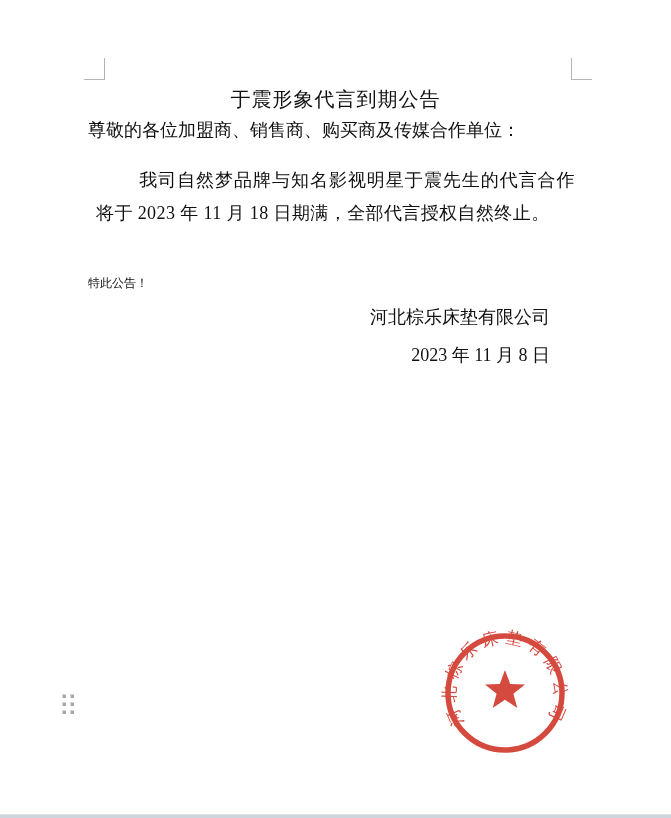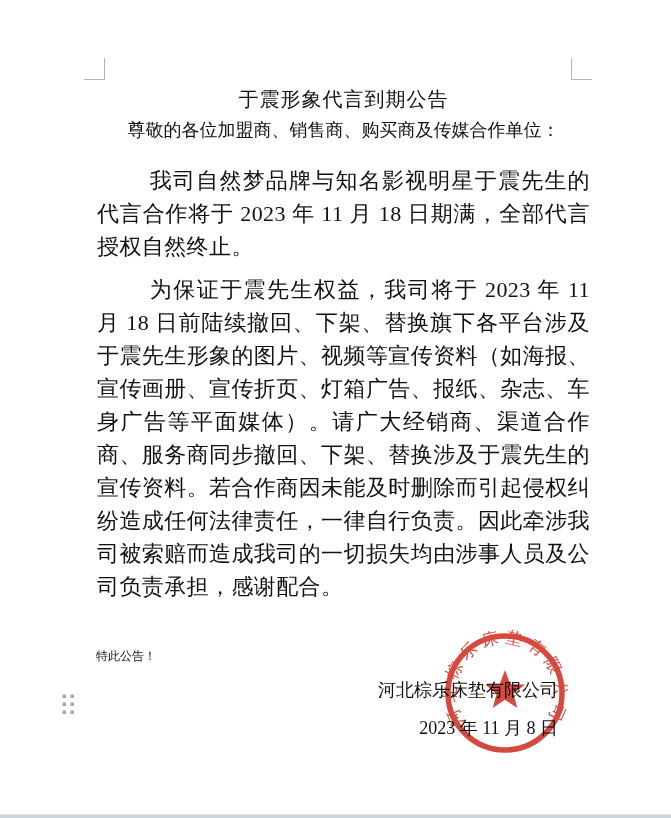--- a/index.html
+++ b/index.html
@@ -10,32 +10,32 @@
     overflow:hidden;
     font-family:"Liberation Serif","DejaVu Serif",serif;
     color:#111111;
   }
   
   .crop { position:absolute; width:20px; height:21px; }
   .crop.tl { left:84px; top:58px; border-right:1px solid #b4b4b4; border-bottom:1px solid #b4b4b4; }
   .crop.tr { left:571px; top:58px; border-left:1px solid #b4b4b4; border-bottom:1px solid #b4b4b4; }
 
   .content {
-    position:absolute; left:96px; top:84px; width:495px;
+    position:absolute; left:88px; top:84px; width:495px;
   }
   .doc-title {
     font-size:20px; line-height:30px; height:30px;
     text-align:center; letter-spacing:1px; font-weight:400;
     margin:0;
   }
   .salutation {
-    margin:0; font-size:18px; line-height:33px;text-align:center;
+    margin:0; font-size:18px; line-height:33px;
   }
   .para {
-    margin:1px; font-size:22px; line-height:33px;
+    margin:8px; font-size:18px; line-height:33px;
     text-align:justify; text-justify:inter-character;
     text-indent:2.4em; letter-spacing:0.4px;
   }
   .para.p1 { margin-top:17px; }
   .para.p2 { margin-top:10px; }
   .para.p3 { margin-top:21px; }
   .closing {
     margin:37px 0 0 0; font-size:12px; line-height:33px;
   }
   .signature {
@@ -70,21 +70,20 @@
 
 <div class="page">
 
   <div class="crop tl"></div>
   <div class="crop tr"></div>
 
   <div class="content">
     <h1 class="doc-title">于震形象代言到期公告</h1>
     <p class="salutation">尊敬的各位加盟商、销售商、购买商及传媒合作单位：</p>
     <p class="para p1">我司自然梦品牌与知名影视明星于震先生的代言合作将于 2023 年 11 月 18 日期满，全部代言授权自然终止。</p>
-    <p class="para p2">为保证于震先生权益，我司将于 2023 年 11 月 18 日前陆续撤回、下架、替换旗下各平台涉及于震先生形象的图片、视频等宣传资料（如海报、宣传画册、宣传折页、灯箱广告、报纸、杂志、车身广告等平面媒体）。请广大经销商、渠道合作商、服务商同步撤回、下架、替换涉及于震先生的宣传资料。若合作商因未能及时删除而引起侵权纠纷造成任何法律责任，一律自行负责。因此牵涉我司被索赔而造成我司的一切损失均由涉事人员及公司负责承担，感谢配合。</p>
     <p class="closing">特此公告！</p>
     <div class="signature">
       <div class="sig-company">河北棕乐床垫有限公司</div>
       <div class="sig-date">2023 年 11 月 8 日</div>
     </div>
   </div>
 
   <svg class="seal" viewBox="0 0 150 150" xmlns="http://www.w3.org/2000/svg">
     <circle cx="75" cy="75" r="57" fill="none" stroke-width="5.5" stroke="#d23a2e"></circle>
     <polygon points="75,52 80.2,65.9 95,66.5 83.4,75.7 87.3,90 75,81.8 62.7,90 66.6,75.7 55,66.5 69.8,65.9" fill="#d23a2e"></polygon>

